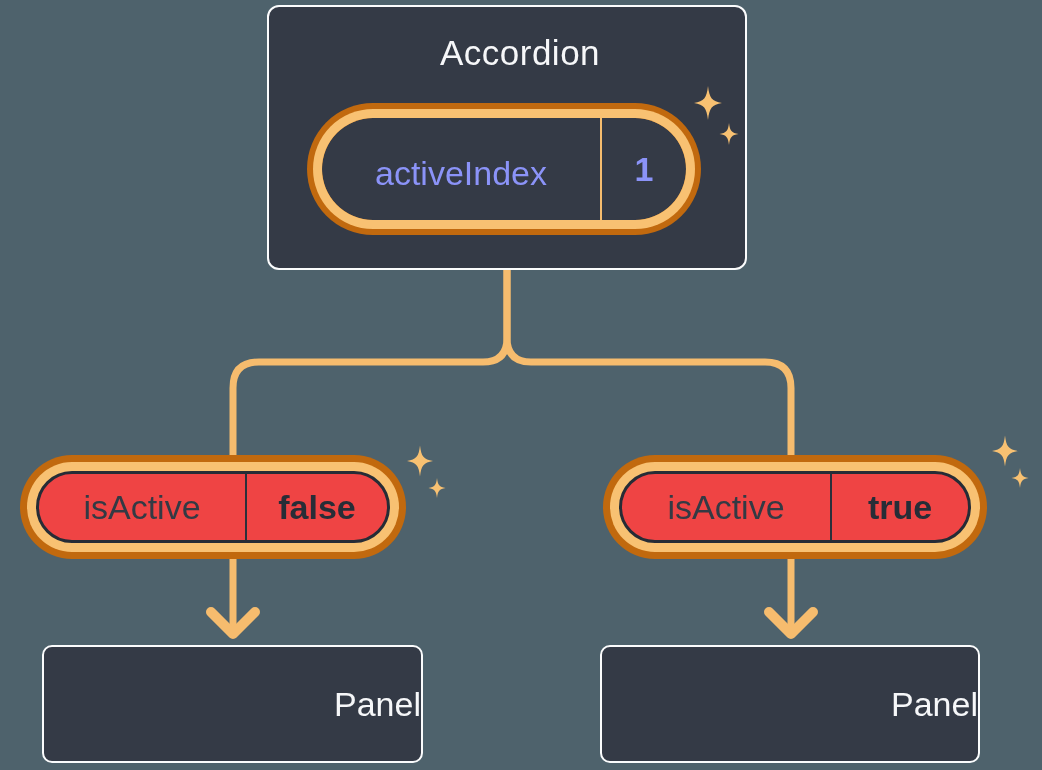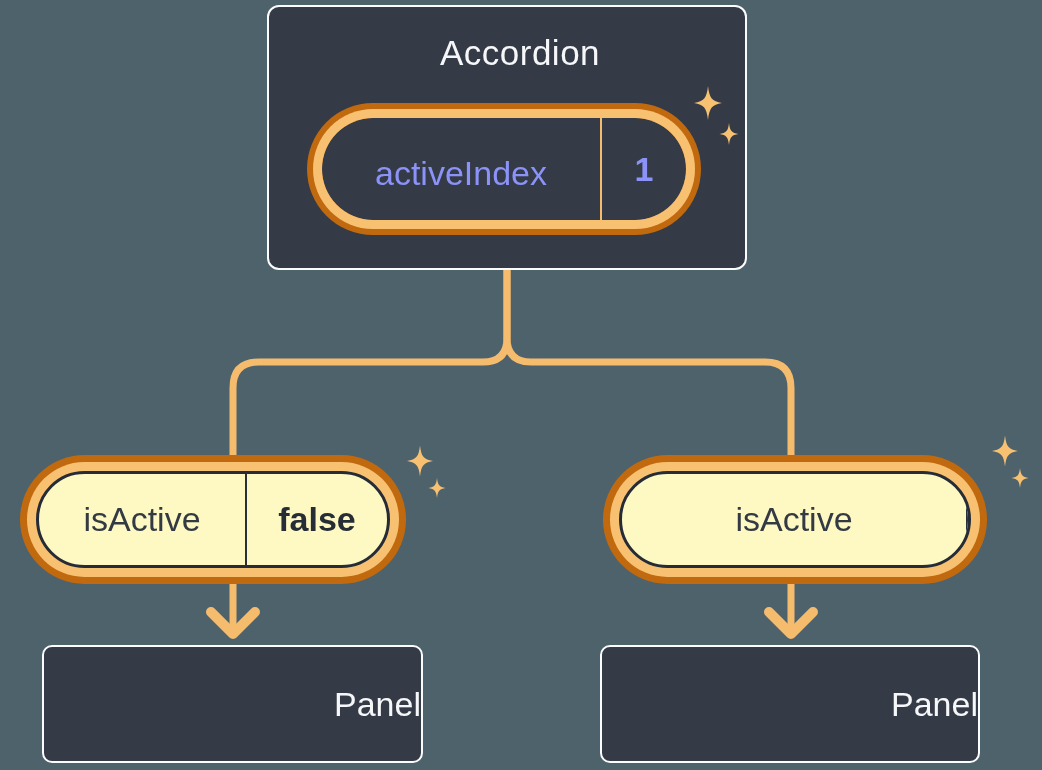--- a/index.html
+++ b/index.html
@@ -50,22 +50,22 @@
   }
   .state-pill .divider{width:2px;background:#F6BC6E;}
   .state-pill .cell-value{
     width:84px;display:flex;align-items:center;justify-content:center;
     font-size:34px;font-weight:700;color:#8B93F8;
   }
 
   
   .prop-pill{
     position:absolute;
-    height:97px;
-    background:#fef9c3;
+    height:72px;
+    background:#ef4444;
     border:3px solid #262C36;
     border-radius:999px;
     box-shadow:0 0 0 9px #F8C172, 0 0 0 16px #C1690E;
     display:flex;align-items:stretch;
     box-sizing:border-box;
     z-index:6;
     overflow:hidden;
   }
   .prop-pill-left{left:36px;top:471px;width:354px;}
   .prop-pill-right{left:619px;top:471px;width:352px;}
@@ -117,20 +117,21 @@
 
   <div class="prop-pill prop-pill-left">
     <div class="cell-label">isActive</div>
     <div class="divider"></div>
     <div class="cell-value">false</div>
   </div>
 
   <div class="prop-pill prop-pill-right">
     <div class="cell-label">isActive</div>
     <div class="divider"></div>
+    <div class="cell-value">true</div>
   </div>
 
   <div class="component-box panel-box panel-left">
     <span>Panel</span>
   </div>
   <div class="component-box panel-box panel-right">
     <span>Panel</span>
   </div>
 
   <svg class="layer" id="sparkle-layer" viewBox="0 0 1042 770">

